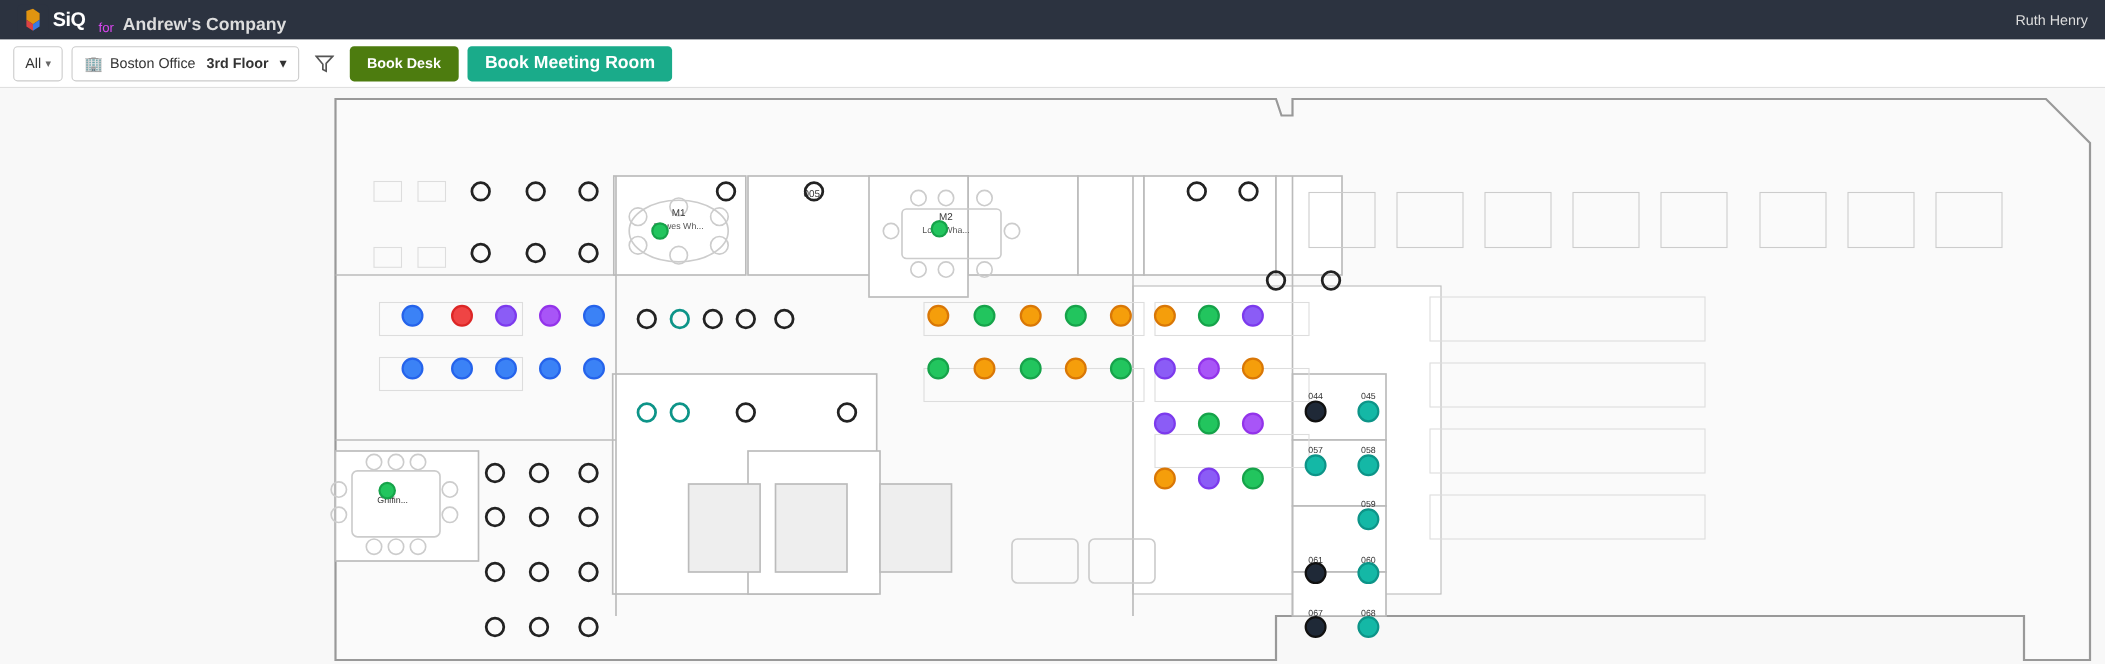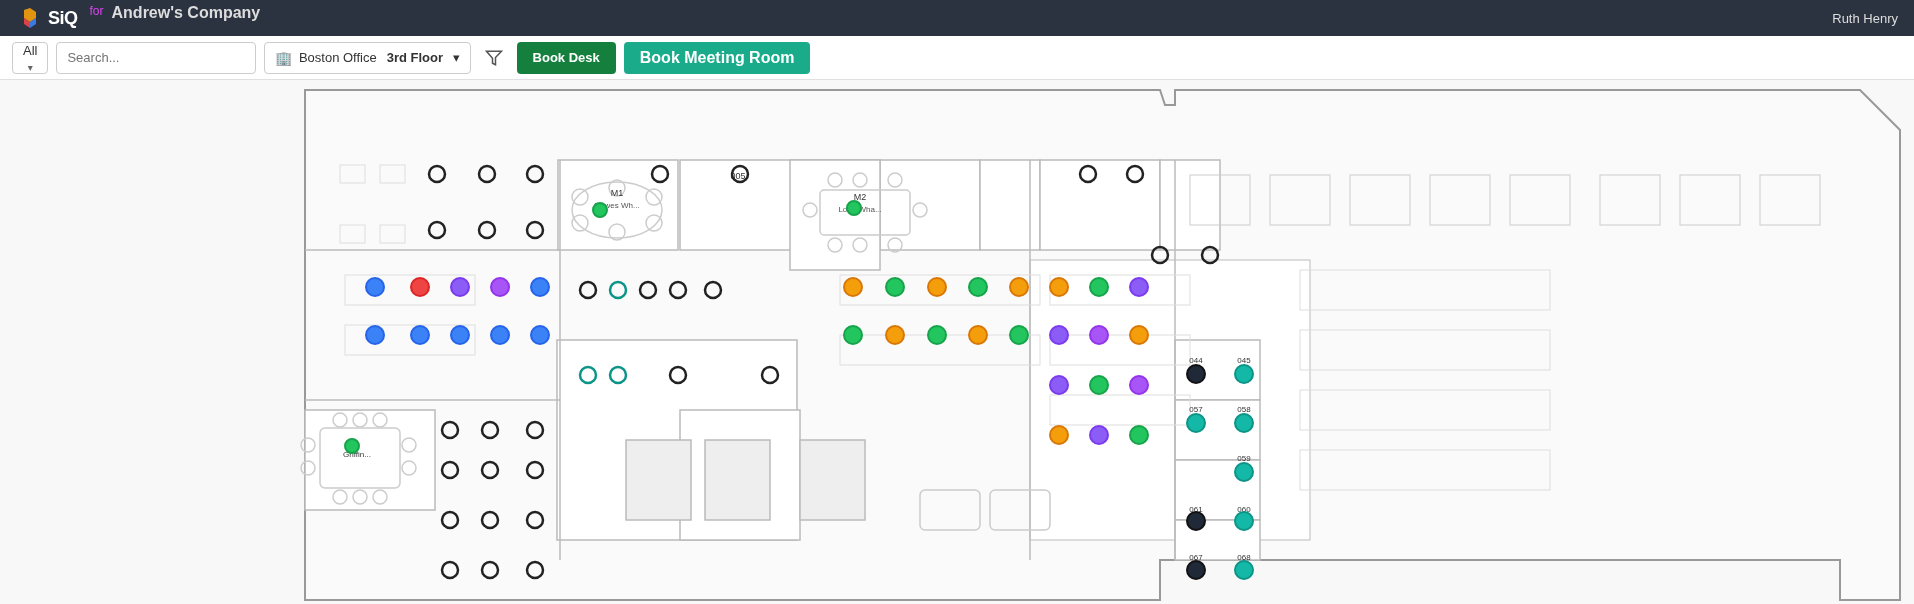--- a/index.html
+++ b/index.html
@@ -9,21 +9,21 @@
     .header {
       display: flex;
       align-items: center;
       background: #2c3340;
       height: 36px;
       padding: 0 16px;
       justify-content: space-between;
     }
     .header-left {
       display: flex;
-      align-items: flex-start;
+      align-items: flex-end;
       gap: 8px;
     }
     .logo {
       display: flex;
       align-items: center;
       gap: 4px;
     }
     .logo-icon {
       width: 28px;
       height: 28px;
@@ -65,21 +65,20 @@
       align-items: center;
       gap: 4px;
       border: 1px solid #ccc;
       border-radius: 4px;
       padding: 0 10px;
       font-size: 13px;
       cursor: pointer;
       background: #fff;
       color: #333;
       height: 32px;
-      flex-direction: column;
     }
     .filter-dropdown .arrow {
       font-size: 10px;
       color: #666;
     }
     .search-input {
       border: 1px solid #ccc;
       border-radius: 4px;
       padding: 4px 10px;
       font-size: 13px;
@@ -110,21 +109,21 @@
       align-items: center;
       justify-content: center;
       border: none;
       background: none;
       cursor: pointer;
       padding: 4px 6px;
       font-size: 16px;
       color: #555;
     }
     .btn-book-desk {
-      background: #15803d;
+      background: #4d7c0f;
       color: white;
       border: none;
       border-radius: 4px;
       padding: 6px 16px;
       font-size: 13px;
       font-weight: 600;
       cursor: pointer;
       height: 32px;
     }
     .btn-book-meeting {
@@ -174,21 +173,20 @@
     <span class="company-name">Andrew's Company</span>
   </div>
   <span class="user-name">Ruth Henry</span>
 </div>
 
 <div class="toolbar">
   <button class="filter-dropdown">
     <span>All</span>
     <span class="arrow">▾</span>
   </button>
-  <input class="search-input" type="text" placeholder="Search..." style="">
   <div class="location-selector">
     <span class="building-icon">🏢</span>
     <span>Boston Office</span>
     <span style="margin-left:4px;font-weight:bold;">3rd Floor</span>
     <span class="arrow" style="margin-left:4px;">▾</span>
   </div>
   <button class="filter-icon-btn">
     <svg width="18" height="18" viewBox="0 0 24 24" fill="none" stroke="#555" stroke-width="2">
       <path d="M22 3H2l8 9.46V19l4 2v-9.54z"></path>
     </svg>

